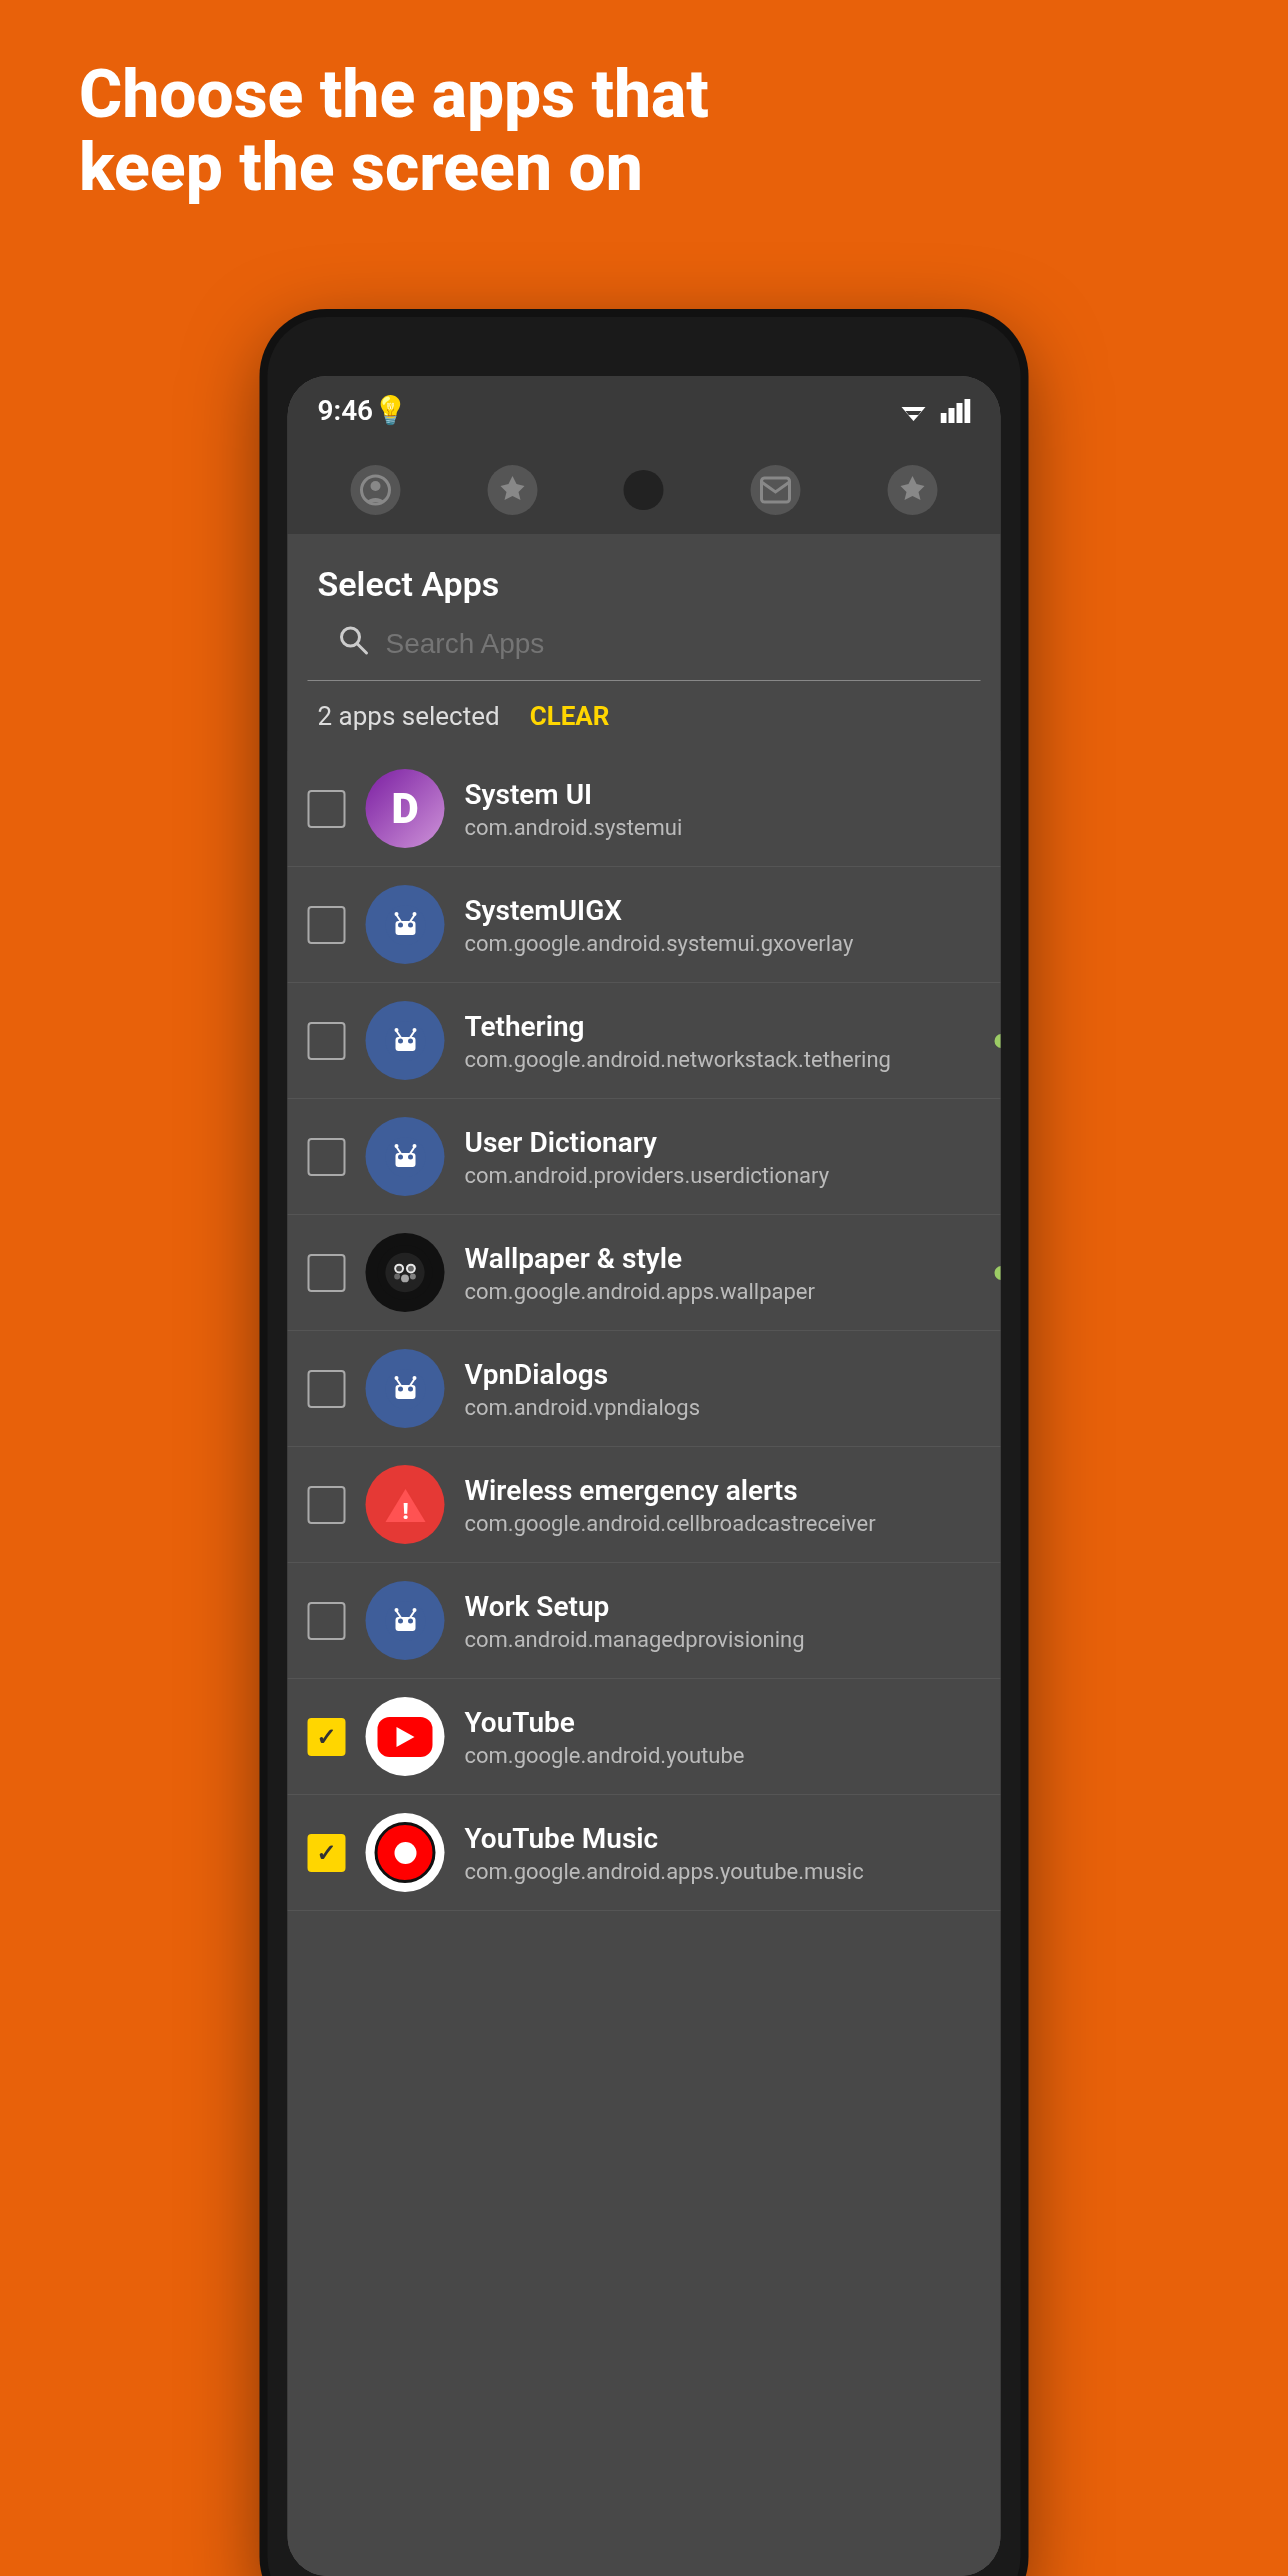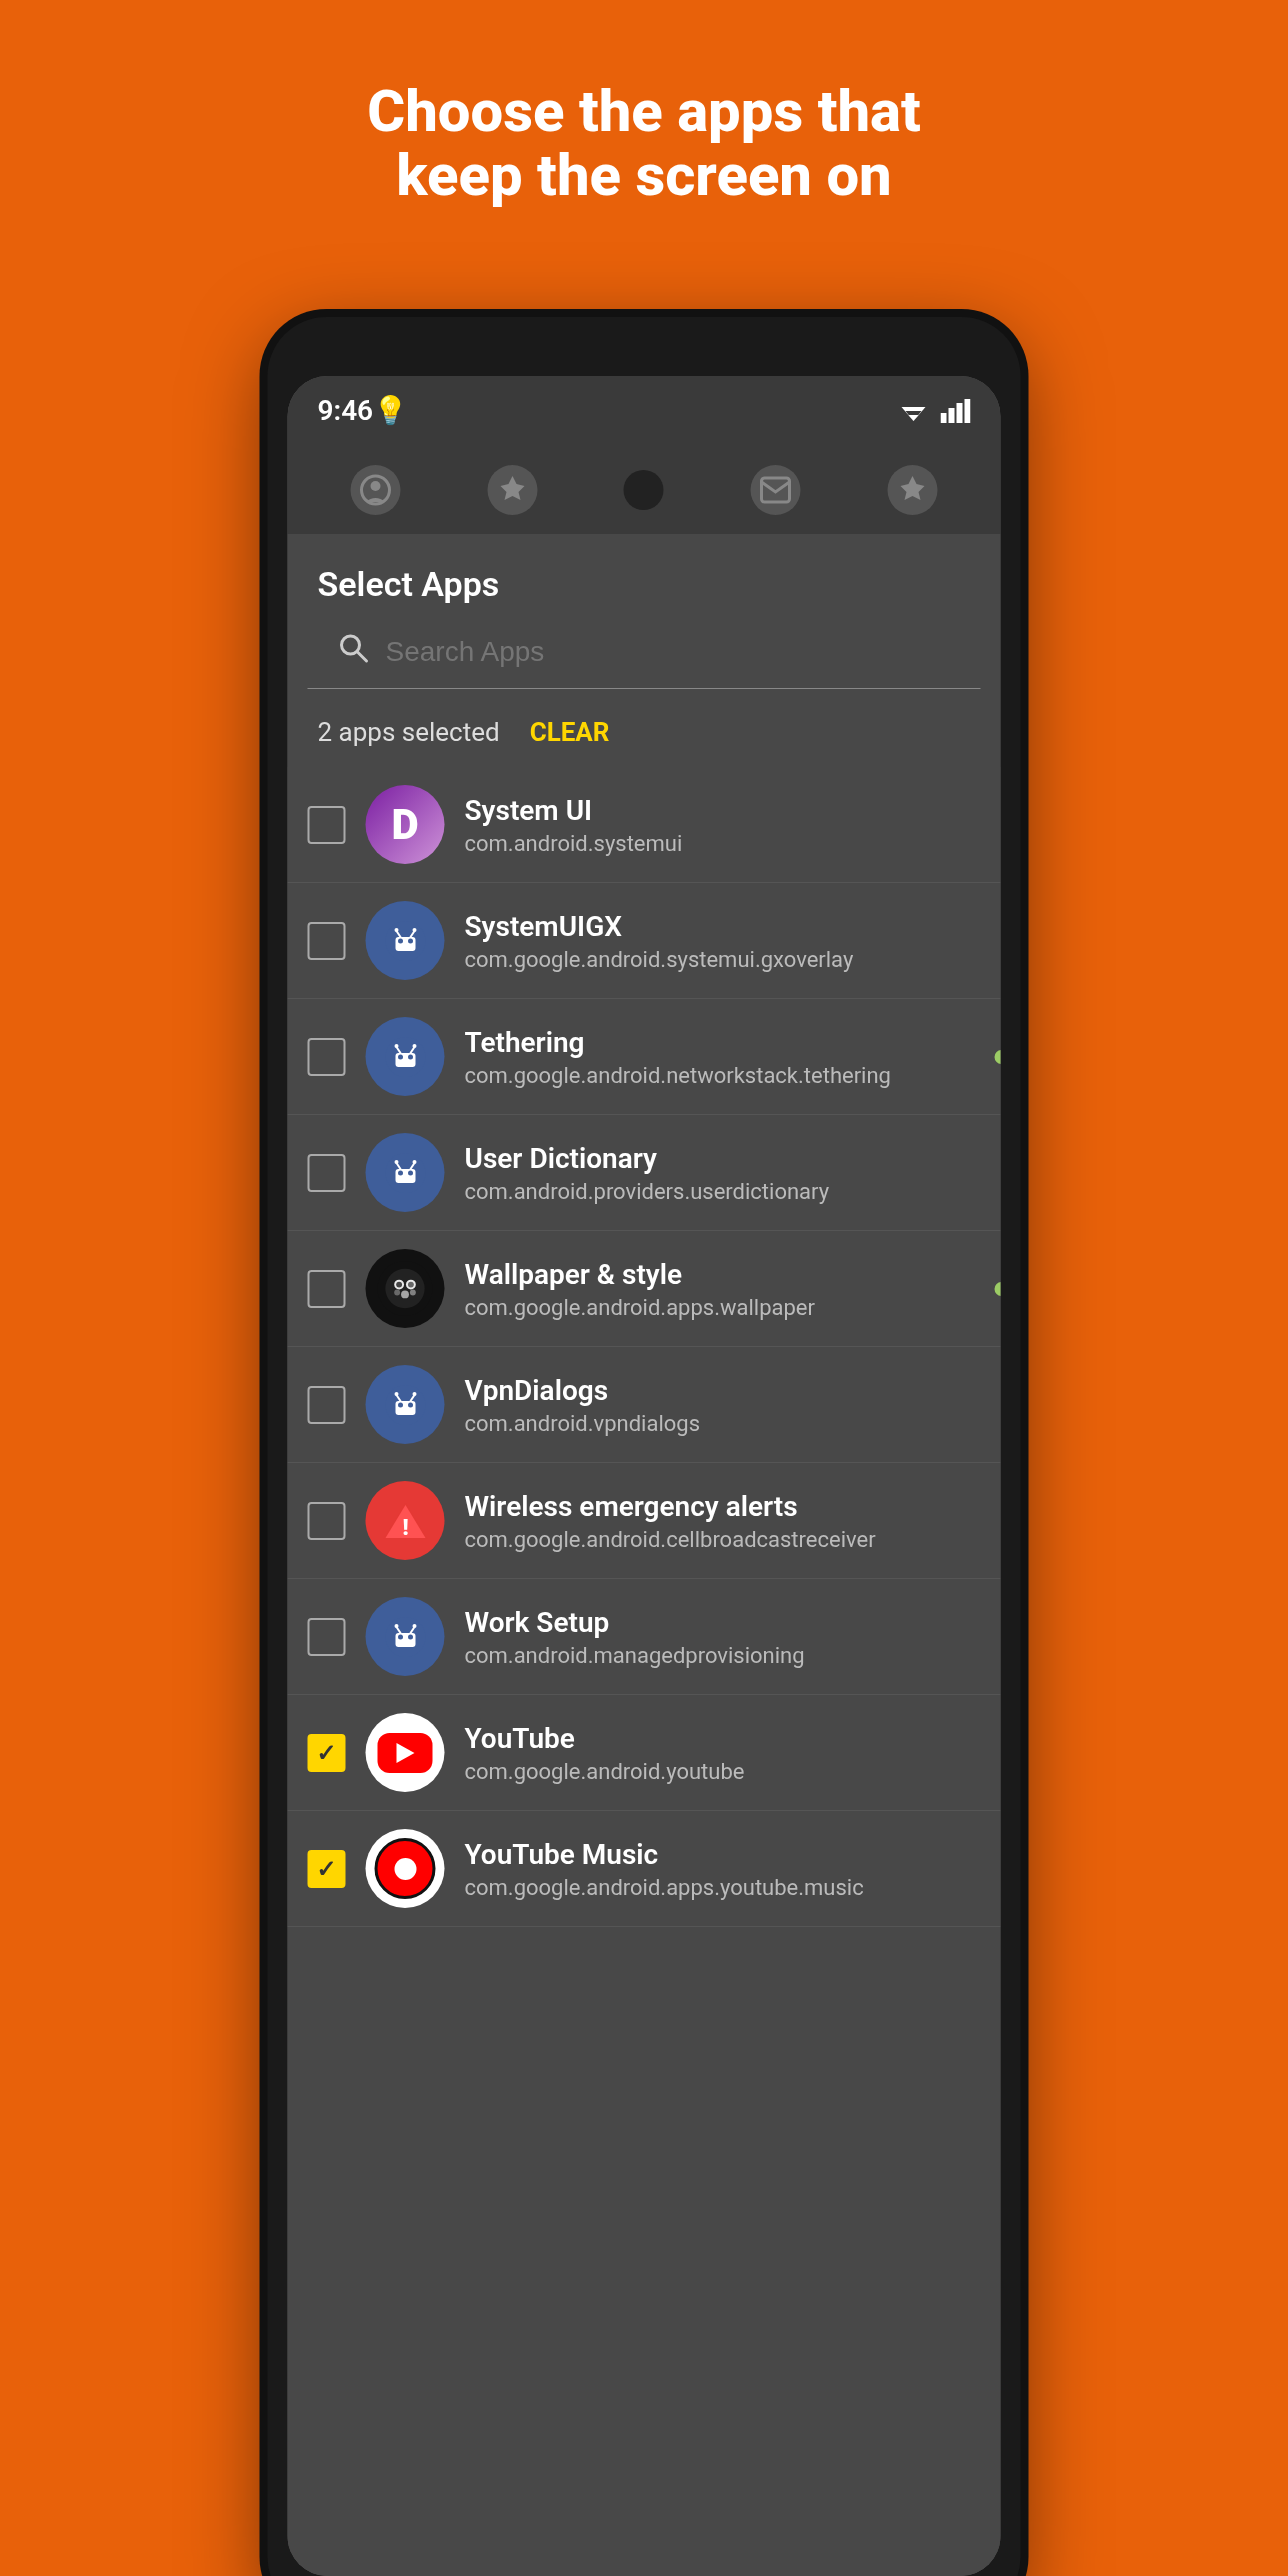--- a/index.html
+++ b/index.html
@@ -7,24 +7,24 @@
       width: 1288px;
       height: 2576px;
       background: #E8610A;
       font-family: 'Roboto', Arial, sans-serif;
       overflow: hidden;
       position: relative;
     }
 
     
     .hero-text {
-      text-align: center;
-      padding: 80px 79px 40px;
+      text-align: left;
+      padding: 59px 79px 40px;
       color: white;
-      font-size: 58px;
+      font-size: 66px;
       font-weight: 800;
       line-height: 1.1;
     }
 
     
     .phone-frame {
       position: absolute;
       top: 317px;
       left: 50%;
       transform: translateX(-50%);
@@ -106,21 +106,21 @@
       color: white;
       font-size: 34px;
       font-weight: 600;
     }
 
     .search-bar {
       display: flex;
       align-items: center;
       padding: 0 30px 16px;
       border-bottom: 1px solid #888;
-      margin: 8px 20px;
+      margin: 0 20px;
     }
 
     .search-icon-wrap {
       color: #ccc;
       font-size: 32px;
       margin-right: 16px;
     }
 
     .search-input {
       background: transparent;

